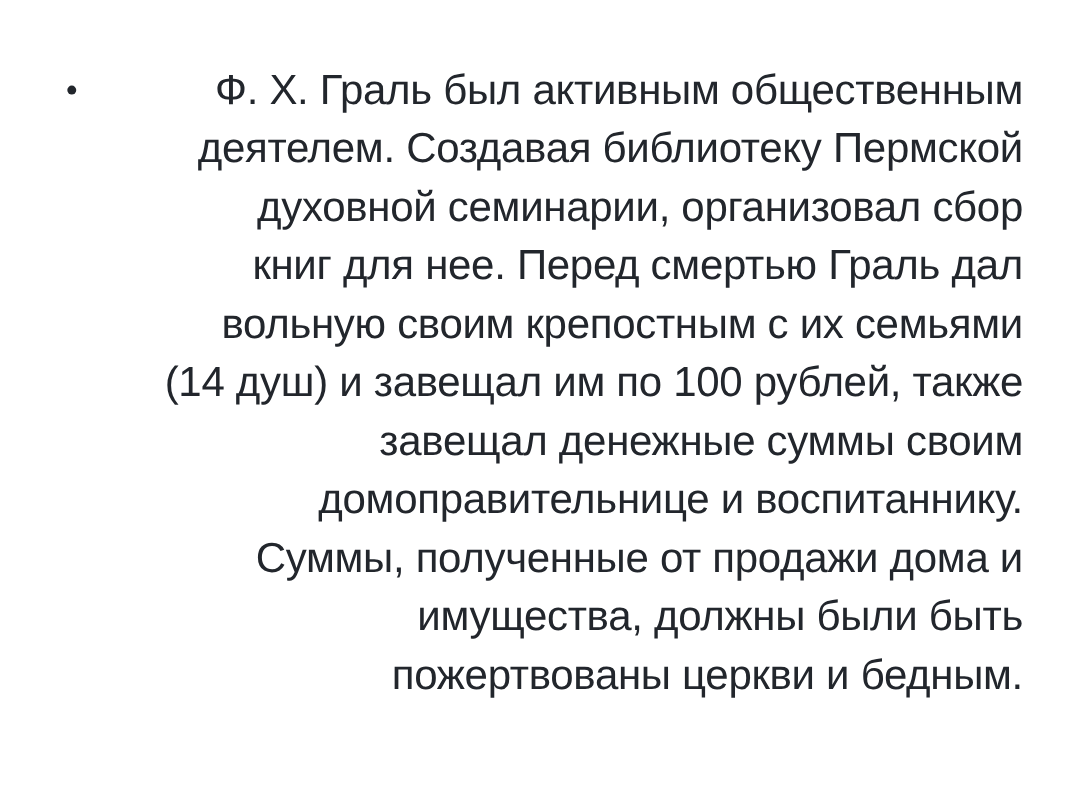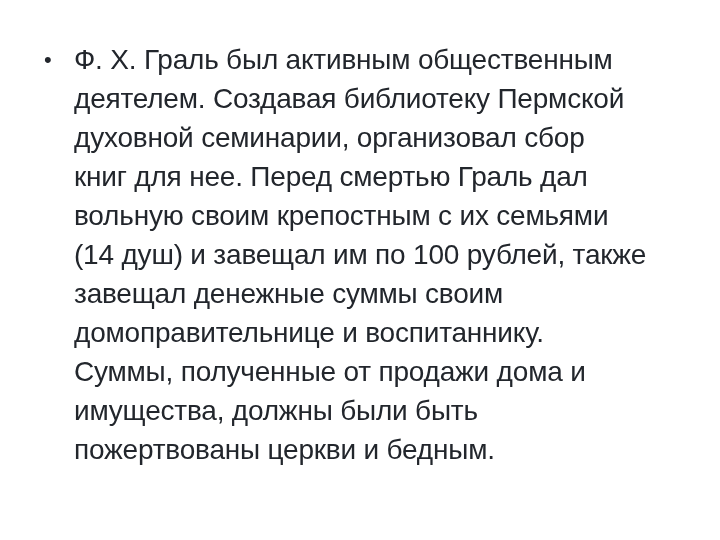--- a/index.html
+++ b/index.html
@@ -33,20 +33,21 @@
     padding-left: 2px;
     color: #22262c;
   }
   .bullet-text {
     flex: 1 1 auto;
     font-size: 28px;
     line-height: 39px;
     letter-spacing: -0.2px;
     white-space: pre-line;
     color: #22262c;
+    text-align: right;
   }
 </style>
 </head>
 <body>
 
 <div class="slide">
   <div class="bullet-item">
     <span class="bullet-marker">•</span>
     <div class="bullet-text">Ф. Х. Граль был активным общественным
 деятелем. Создавая библиотеку Пермской

